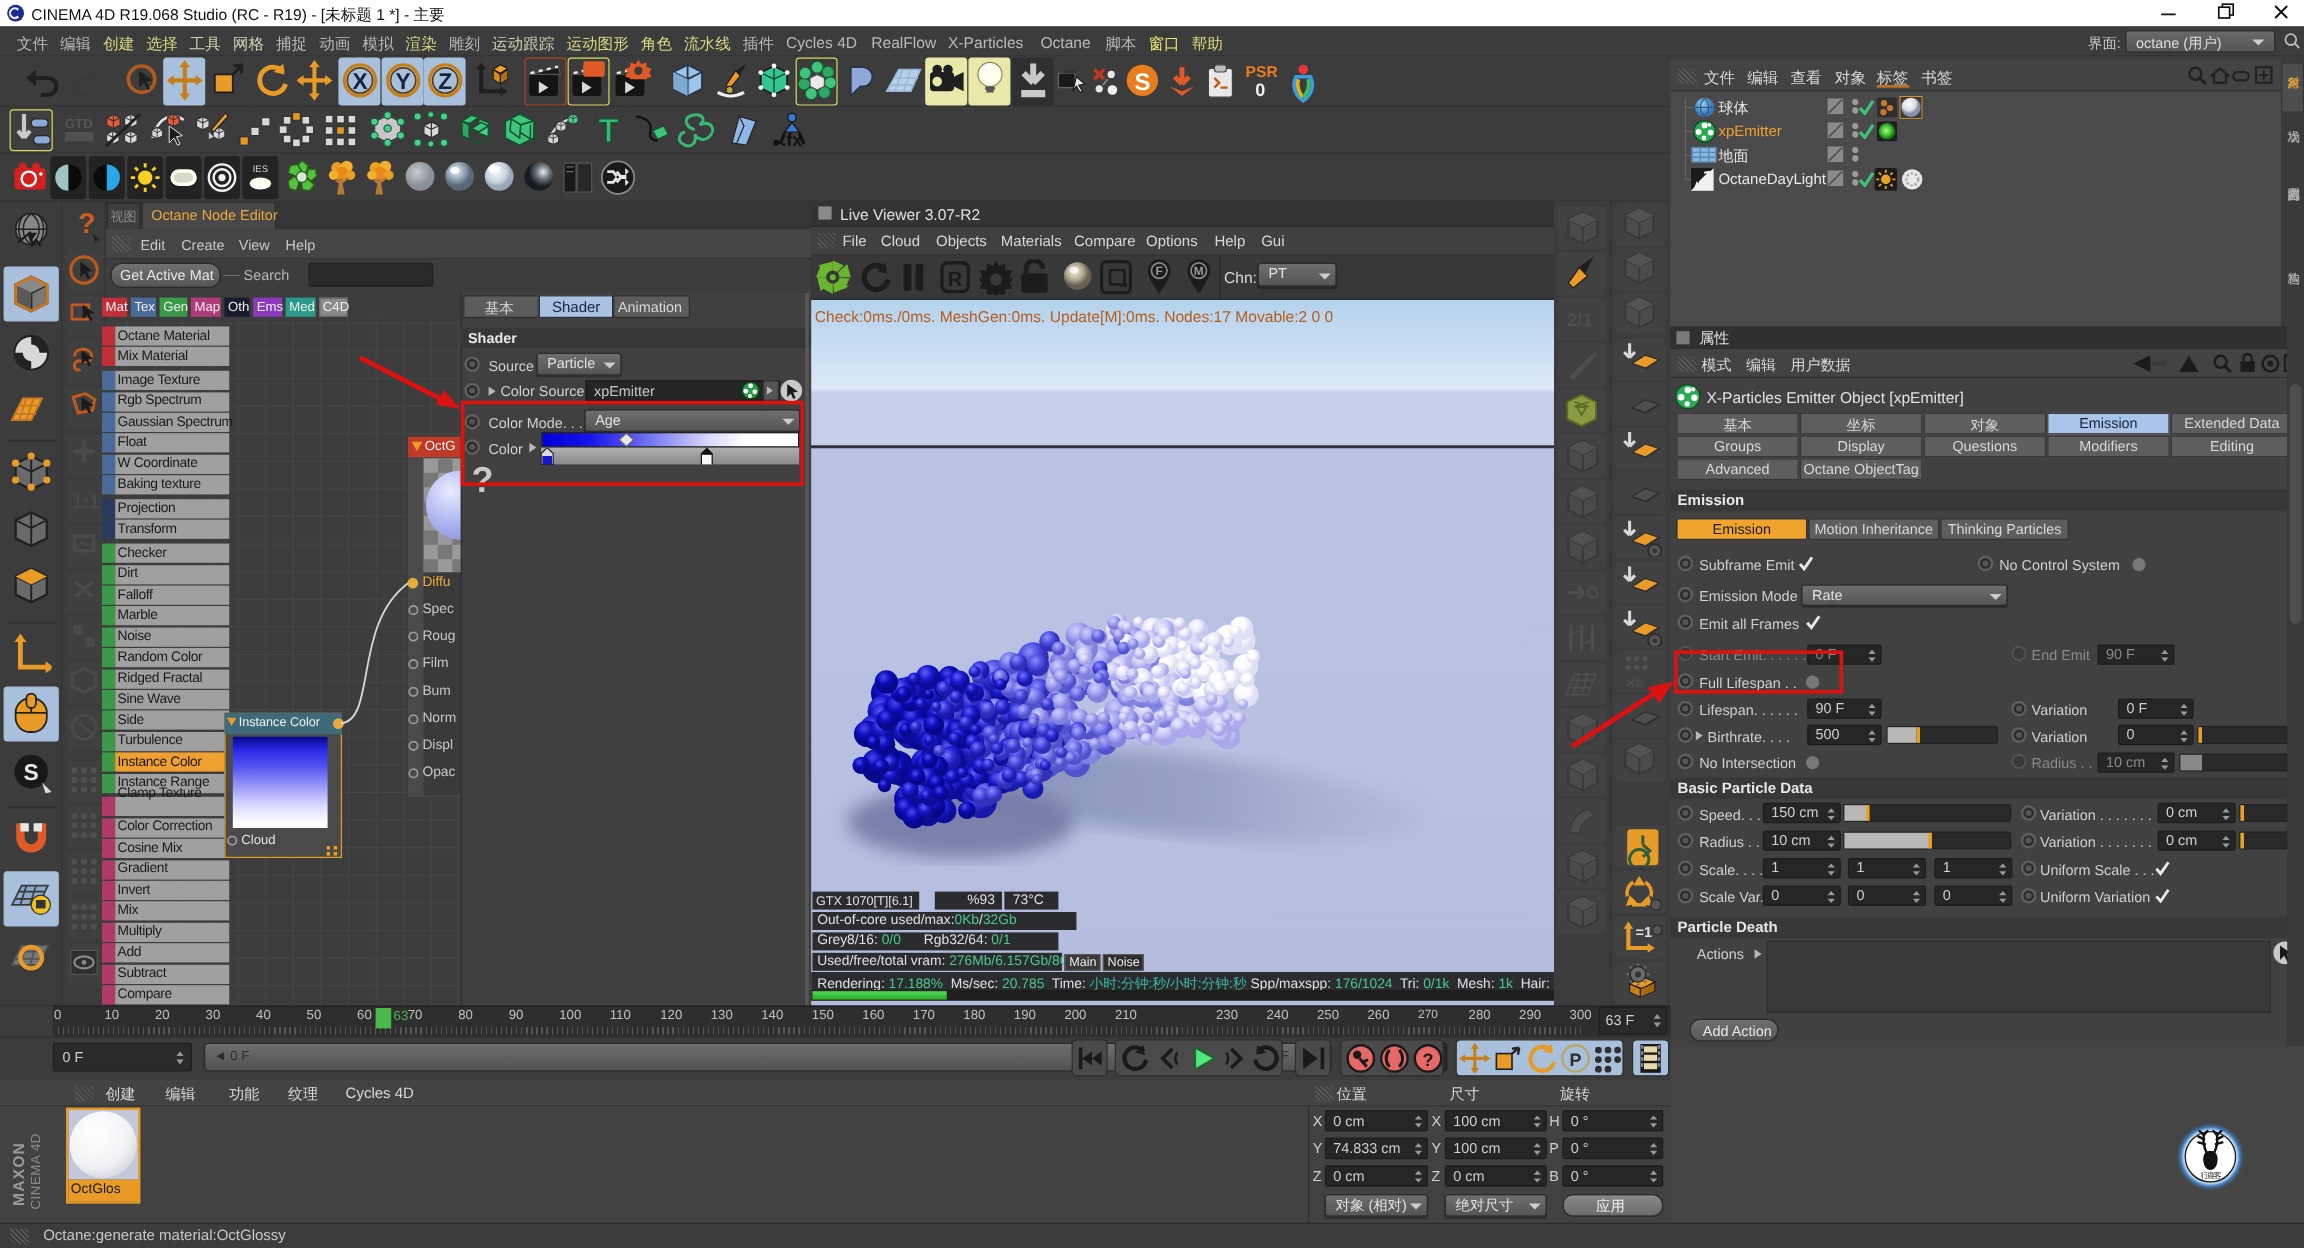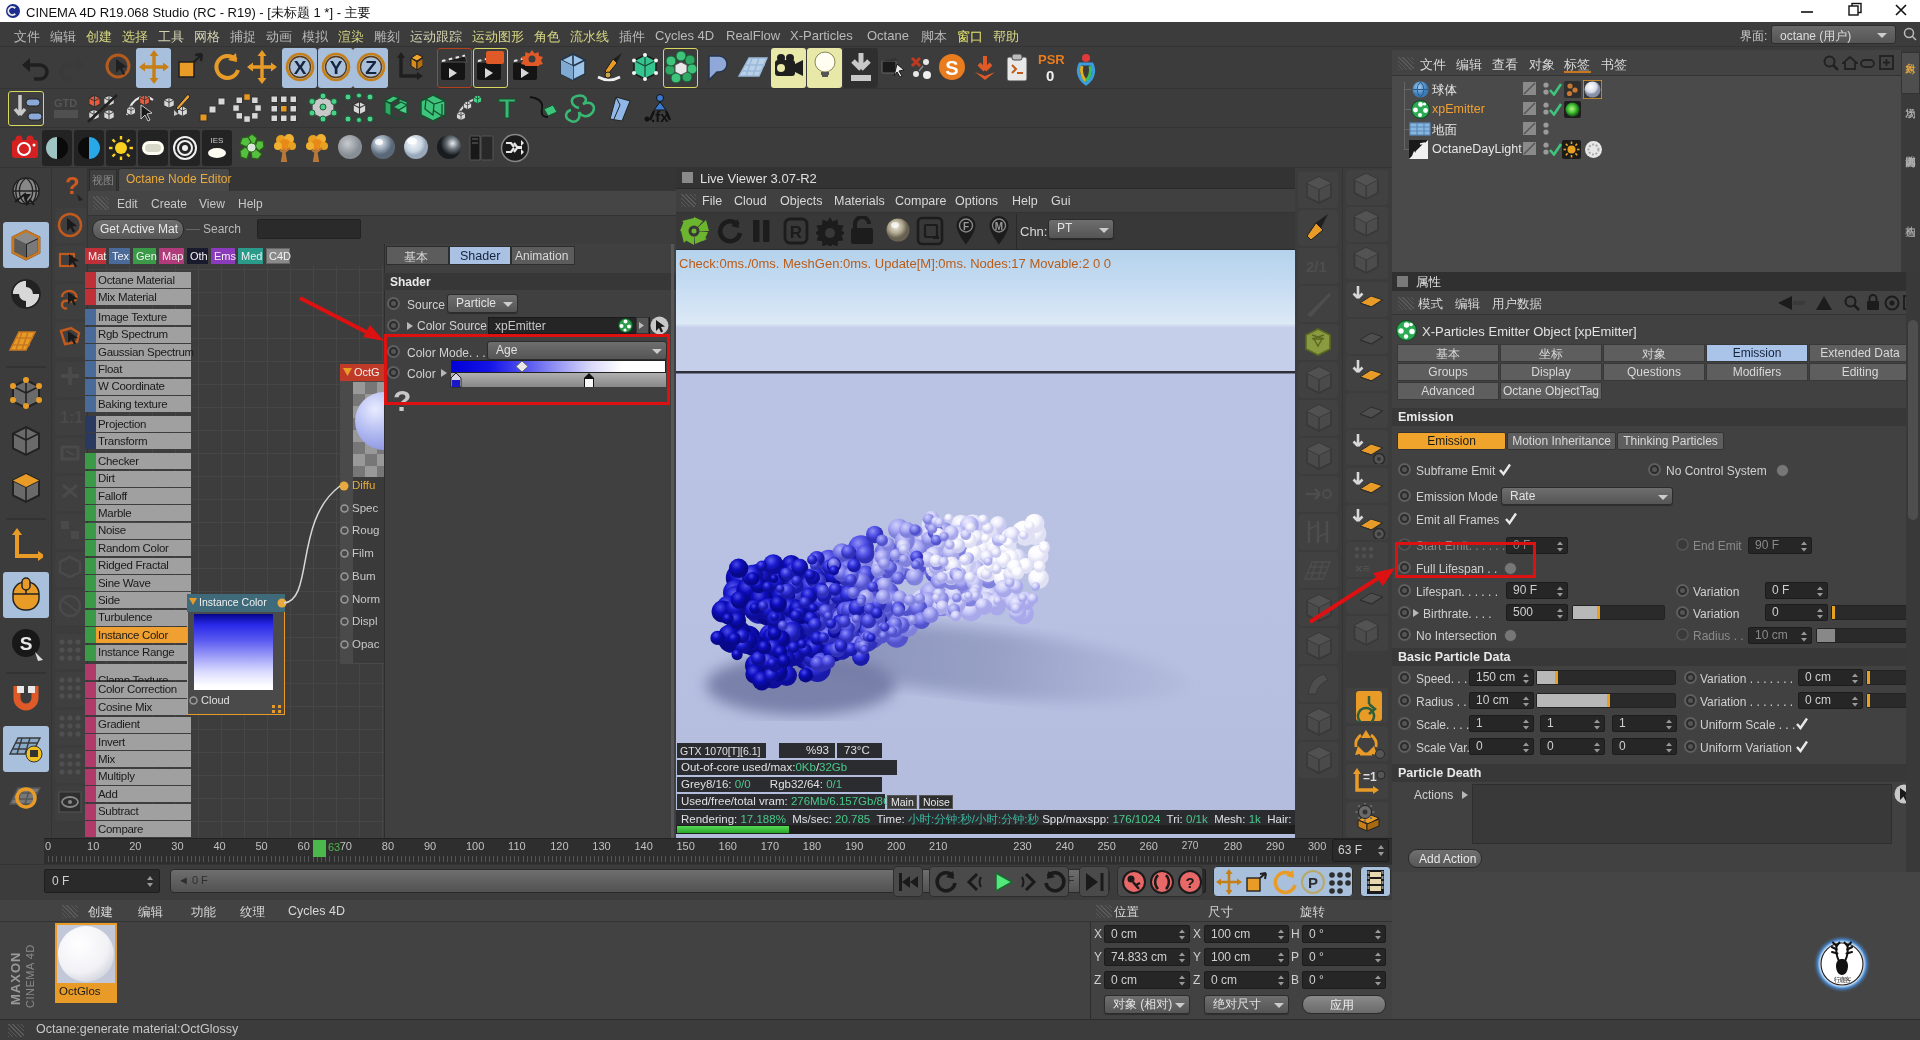--- a/index.html
+++ b/index.html
@@ -903,21 +903,21 @@
 <div class="abs" style="left:96px;top:610px;width:95px;height:16px;background:#a0a0a0;"></div>
 <div class="txt" style="left:98px;top:611.2999999999995px;font-size:11.5px;color:#1a1a1a;font-weight:normal;letter-spacing:-0.3px;">Turbulence</div>
 <div class="abs" style="left:85px;top:627px;width:11px;height:16px;background:#3a9a48;"></div>
 <div class="abs" style="left:96px;top:627px;width:95px;height:16px;background:#f0a030;"></div>
 <div class="txt" style="left:98px;top:628.6999999999995px;font-size:11.5px;color:#1a1a1a;font-weight:normal;letter-spacing:-0.3px;">Instance Color</div>
 <div class="abs" style="left:85px;top:645px;width:11px;height:16px;background:#3a9a48;"></div>
 <div class="abs" style="left:96px;top:645px;width:95px;height:16px;background:#a0a0a0;"></div>
 <div class="txt" style="left:98px;top:646.0999999999995px;font-size:11.5px;color:#1a1a1a;font-weight:normal;letter-spacing:-0.3px;">Instance Range</div>
 <div class="abs" style="left:85px;top:664px;width:11px;height:16px;background:#b03a6a;"></div>
 <div class="abs" style="left:96px;top:664px;width:95px;height:16px;background:#a0a0a0;"></div>
-<div class="txt" style="left:98px;top:674px;font-size:11.5px;color:#1a1a1a;font-weight:normal;letter-spacing:-0.3px;">Clamp Texture</div>
+<div class="txt" style="left:98px;top:655px;font-size:11.5px;color:#1a1a1a;font-weight:normal;letter-spacing:-0.3px;">Clamp Texture</div>
 <div class="abs" style="left:85px;top:682px;width:11px;height:16px;background:#b03a6a;"></div>
 <div class="abs" style="left:96px;top:682px;width:95px;height:16px;background:#a0a0a0;"></div>
 <div class="txt" style="left:98px;top:683.2999999999994px;font-size:11.5px;color:#1a1a1a;font-weight:normal;letter-spacing:-0.3px;">Color Correction</div>
 <div class="abs" style="left:85px;top:699px;width:11px;height:16px;background:#b03a6a;"></div>
 <div class="abs" style="left:96px;top:699px;width:95px;height:16px;background:#a0a0a0;"></div>
 <div class="txt" style="left:98px;top:700.6999999999994px;font-size:11.5px;color:#1a1a1a;font-weight:normal;letter-spacing:-0.3px;">Cosine Mix</div>
 <div class="abs" style="left:85px;top:717px;width:11px;height:16px;background:#b03a6a;"></div>
 <div class="abs" style="left:96px;top:717px;width:95px;height:16px;background:#a0a0a0;"></div>
 <div class="txt" style="left:98px;top:718.0999999999993px;font-size:11.5px;color:#1a1a1a;font-weight:normal;letter-spacing:-0.3px;">Gradient</div>
 <div class="abs" style="left:85px;top:734px;width:11px;height:16px;background:#b03a6a;"></div>

